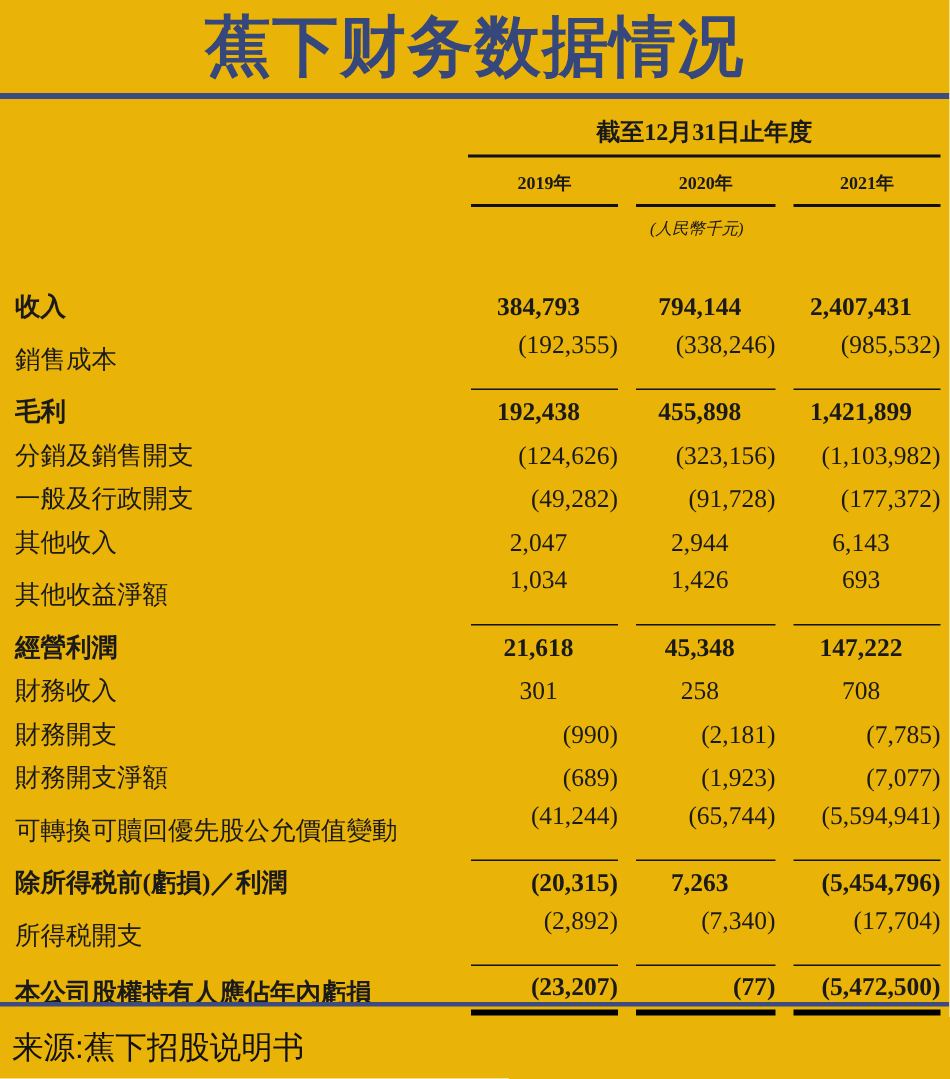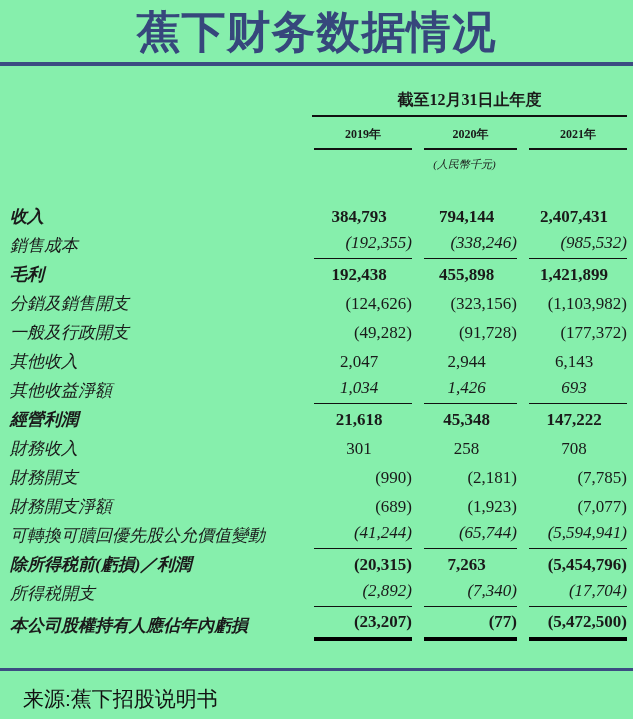--- a/index.html
+++ b/index.html
@@ -5,21 +5,21 @@
   :root{
     --navy:#3c4c82;
     --title-navy:#36477c;
     --ink:#1a1a1a;
   }
   *{margin:0;padding:0;box-sizing:border-box;}
   html,body{background:#ffffff;}
   .page{
     position:relative;
     width:633px;height:719px;
-    background:#86efac;
+    background:#eab308;
     overflow:hidden;
     font-family:"Liberation Serif","DejaVu Serif",serif;
     color:var(--ink);
   }
   .title{
     position:absolute;top:6px;left:0;width:100%;
     text-align:center;
     font-family:"Liberation Sans","DejaVu Sans",sans-serif;
     font-weight:700;
     font-size:44px;line-height:52px;
@@ -30,27 +30,27 @@
     position:absolute;top:62px;left:0;
     width:633px;height:4px;
     background:var(--navy);
   }
   .bottom-rule{
     position:absolute;top:668px;left:0;
     width:633px;height:3px;
     background:var(--navy);
   }
   .source{
-    position:absolute;top:687px;left:23px;
+    position:absolute;top:687px;left:8px;
     font-family:"Liberation Sans","DejaVu Sans",sans-serif;
     font-size:21px;line-height:24px;
     color:#111;
   }
   table.fin{
-    position:absolute;top:88px;left:10px;
+    position:absolute;top:76px;left:10px;
     width:617px;
     border-collapse:collapse;
     table-layout:fixed;
     font-size:17px;
   }
   col.c-label{width:292px;}
   col.c-1{width:110px;}
   col.c-2{width:105px;}
   col.c-3{width:110px;}
   td{vertical-align:middle;}
@@ -78,33 +78,32 @@
     font-size:11px;
     padding:7px 0 30px 0;
   }
   
   tr.row td{height:29px;}
   td.lbl{
     text-align:left;
     padding-left:0px;
     white-space:nowrap;
     font-size:17px;
-    font-style:italic;
   }
   td.valcell{padding:0;}
   .v{
     margin-left:12px;
     text-align:right;
     white-space:nowrap;
     font-size:17px;
     line-height:22px;
   }
   .v.pos{padding-right:8px;text-align:center;}
   tr.bold td.lbl,tr.bold .v{font-weight:700;}
-  tr.underline .v{border-bottom:1.5px solid #111;padding-bottom:4px;font-style:italic;}
+  tr.underline .v{border-bottom:1.5px solid #111;padding-bottom:18px;}
   tr.thick td{height:35px;}
   tr.thick .v{border-bottom:4px solid #000;padding-bottom:4px;}
 </style>
 </head>
 <body>
 
 <div class="page">
 
   <div class="title">蕉下财务数据情况</div>
   <div class="title-rule"></div>

